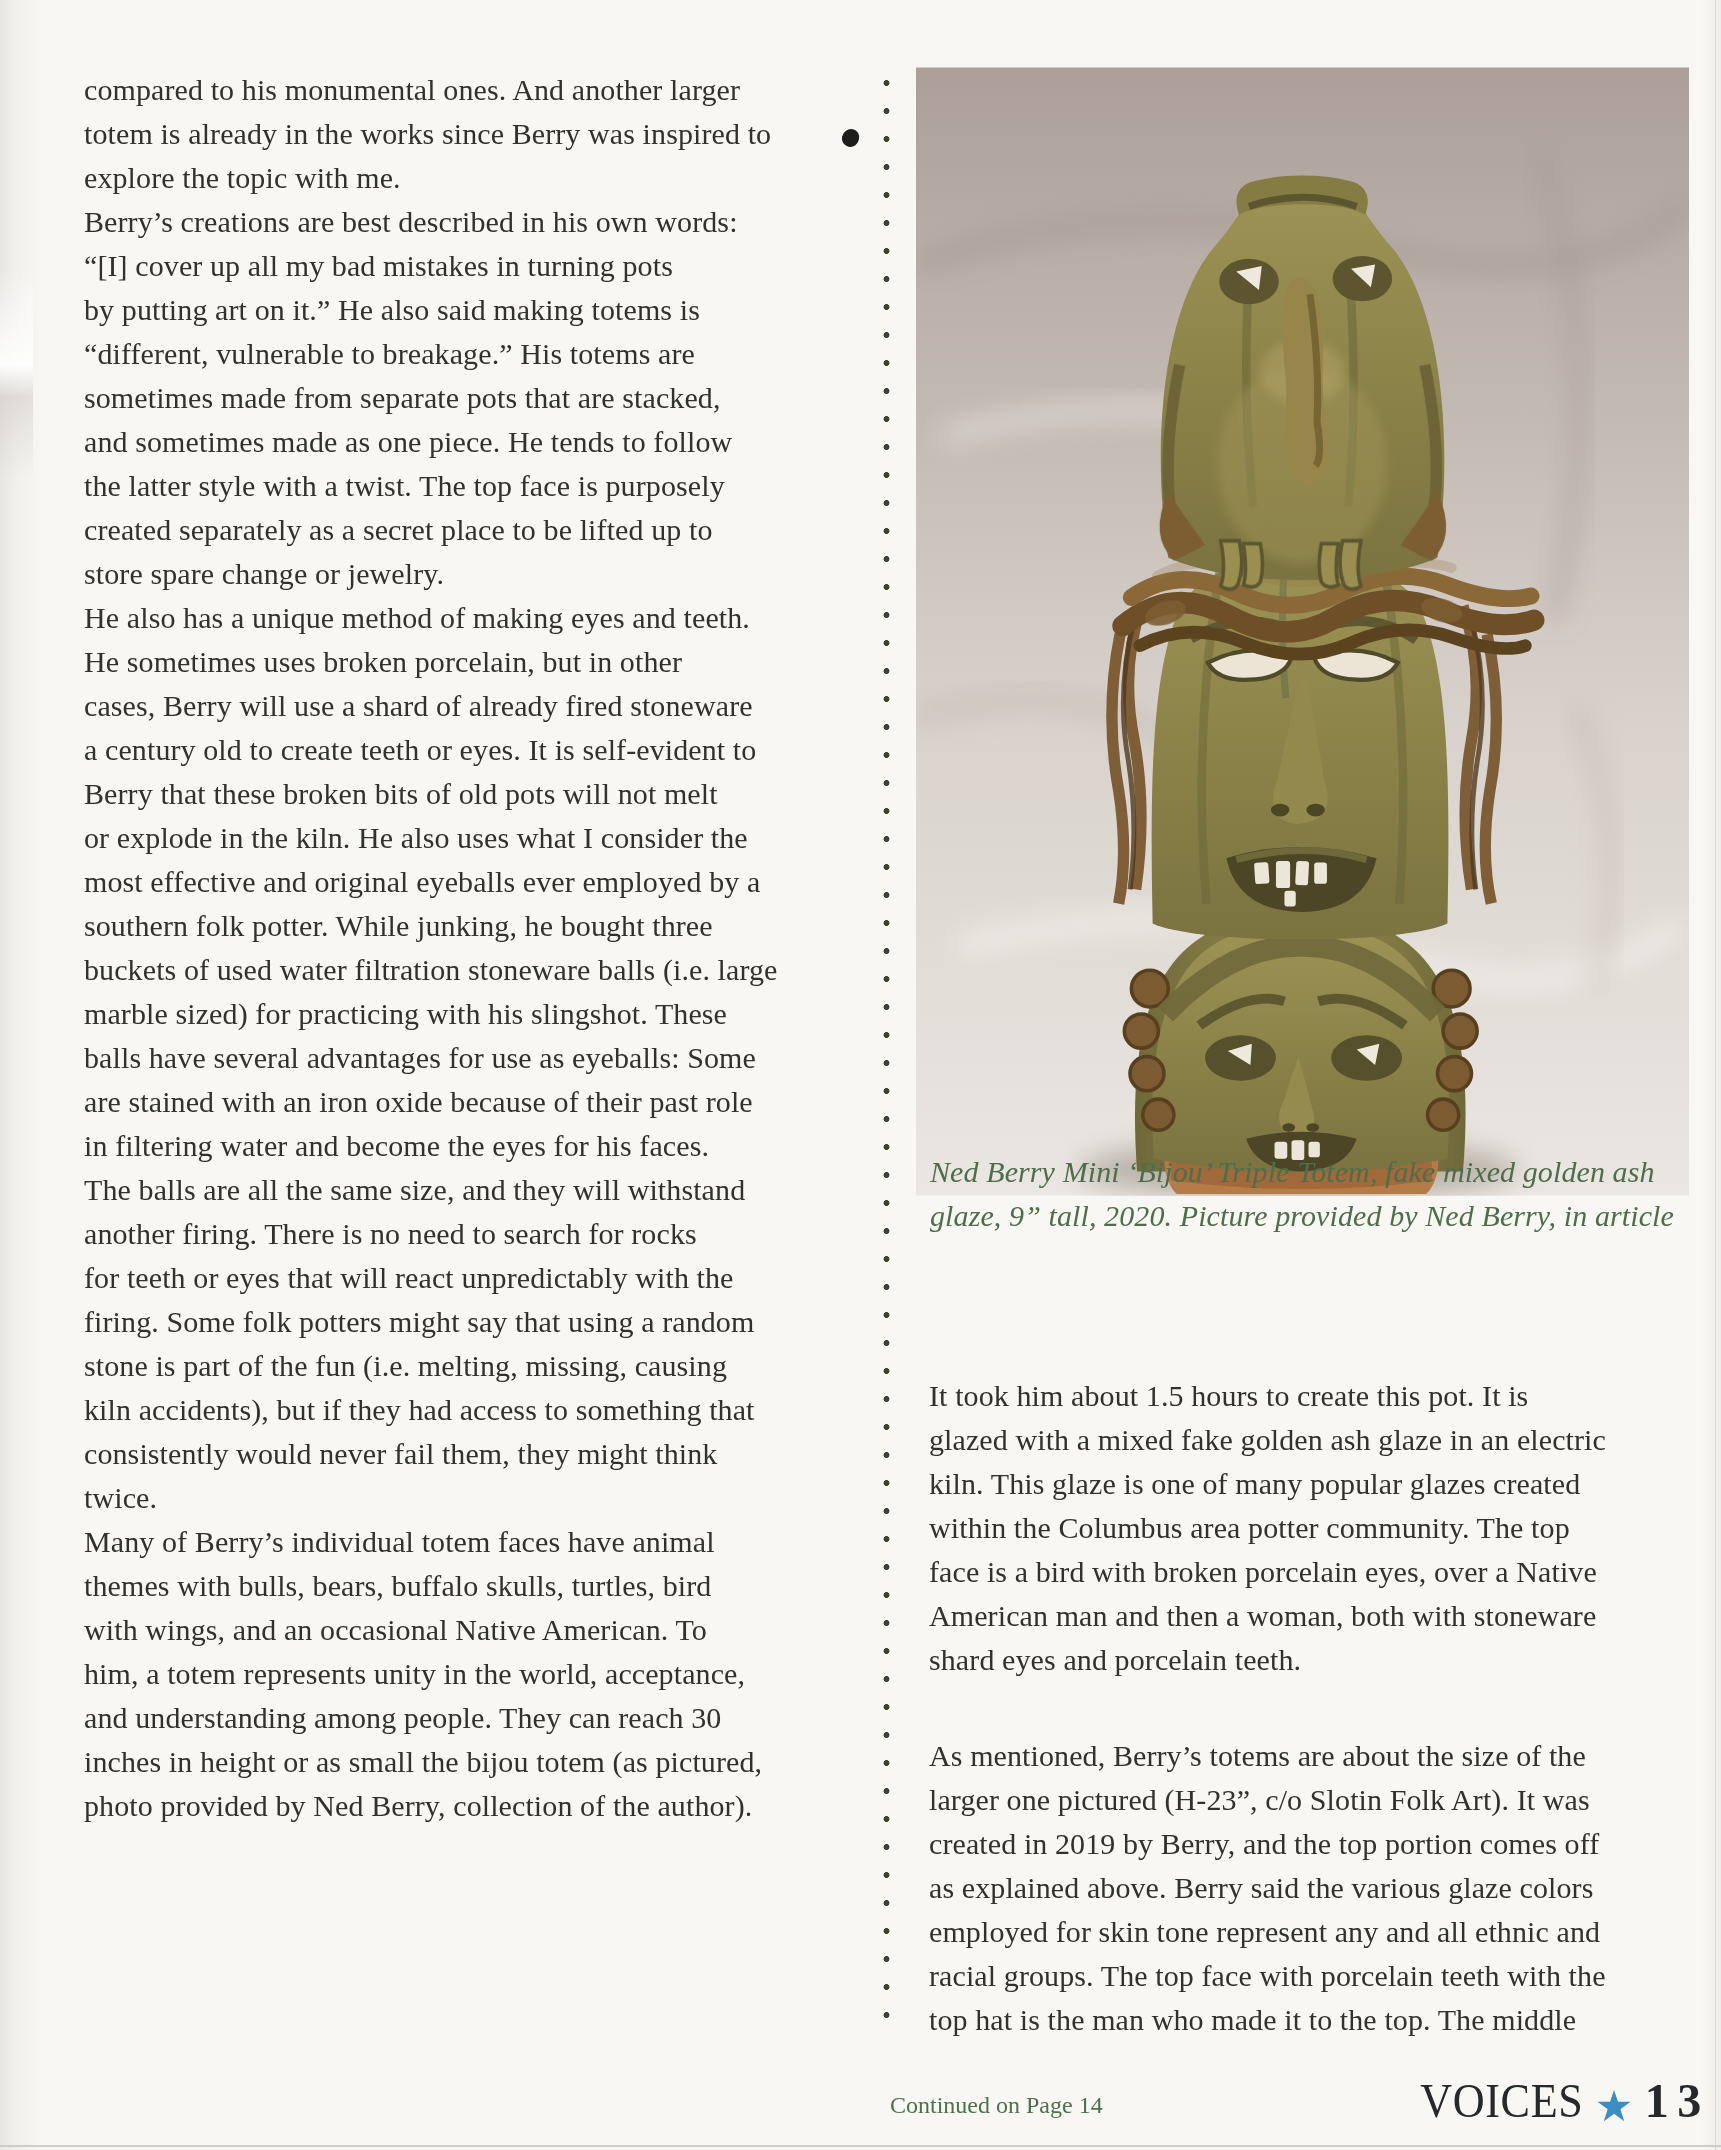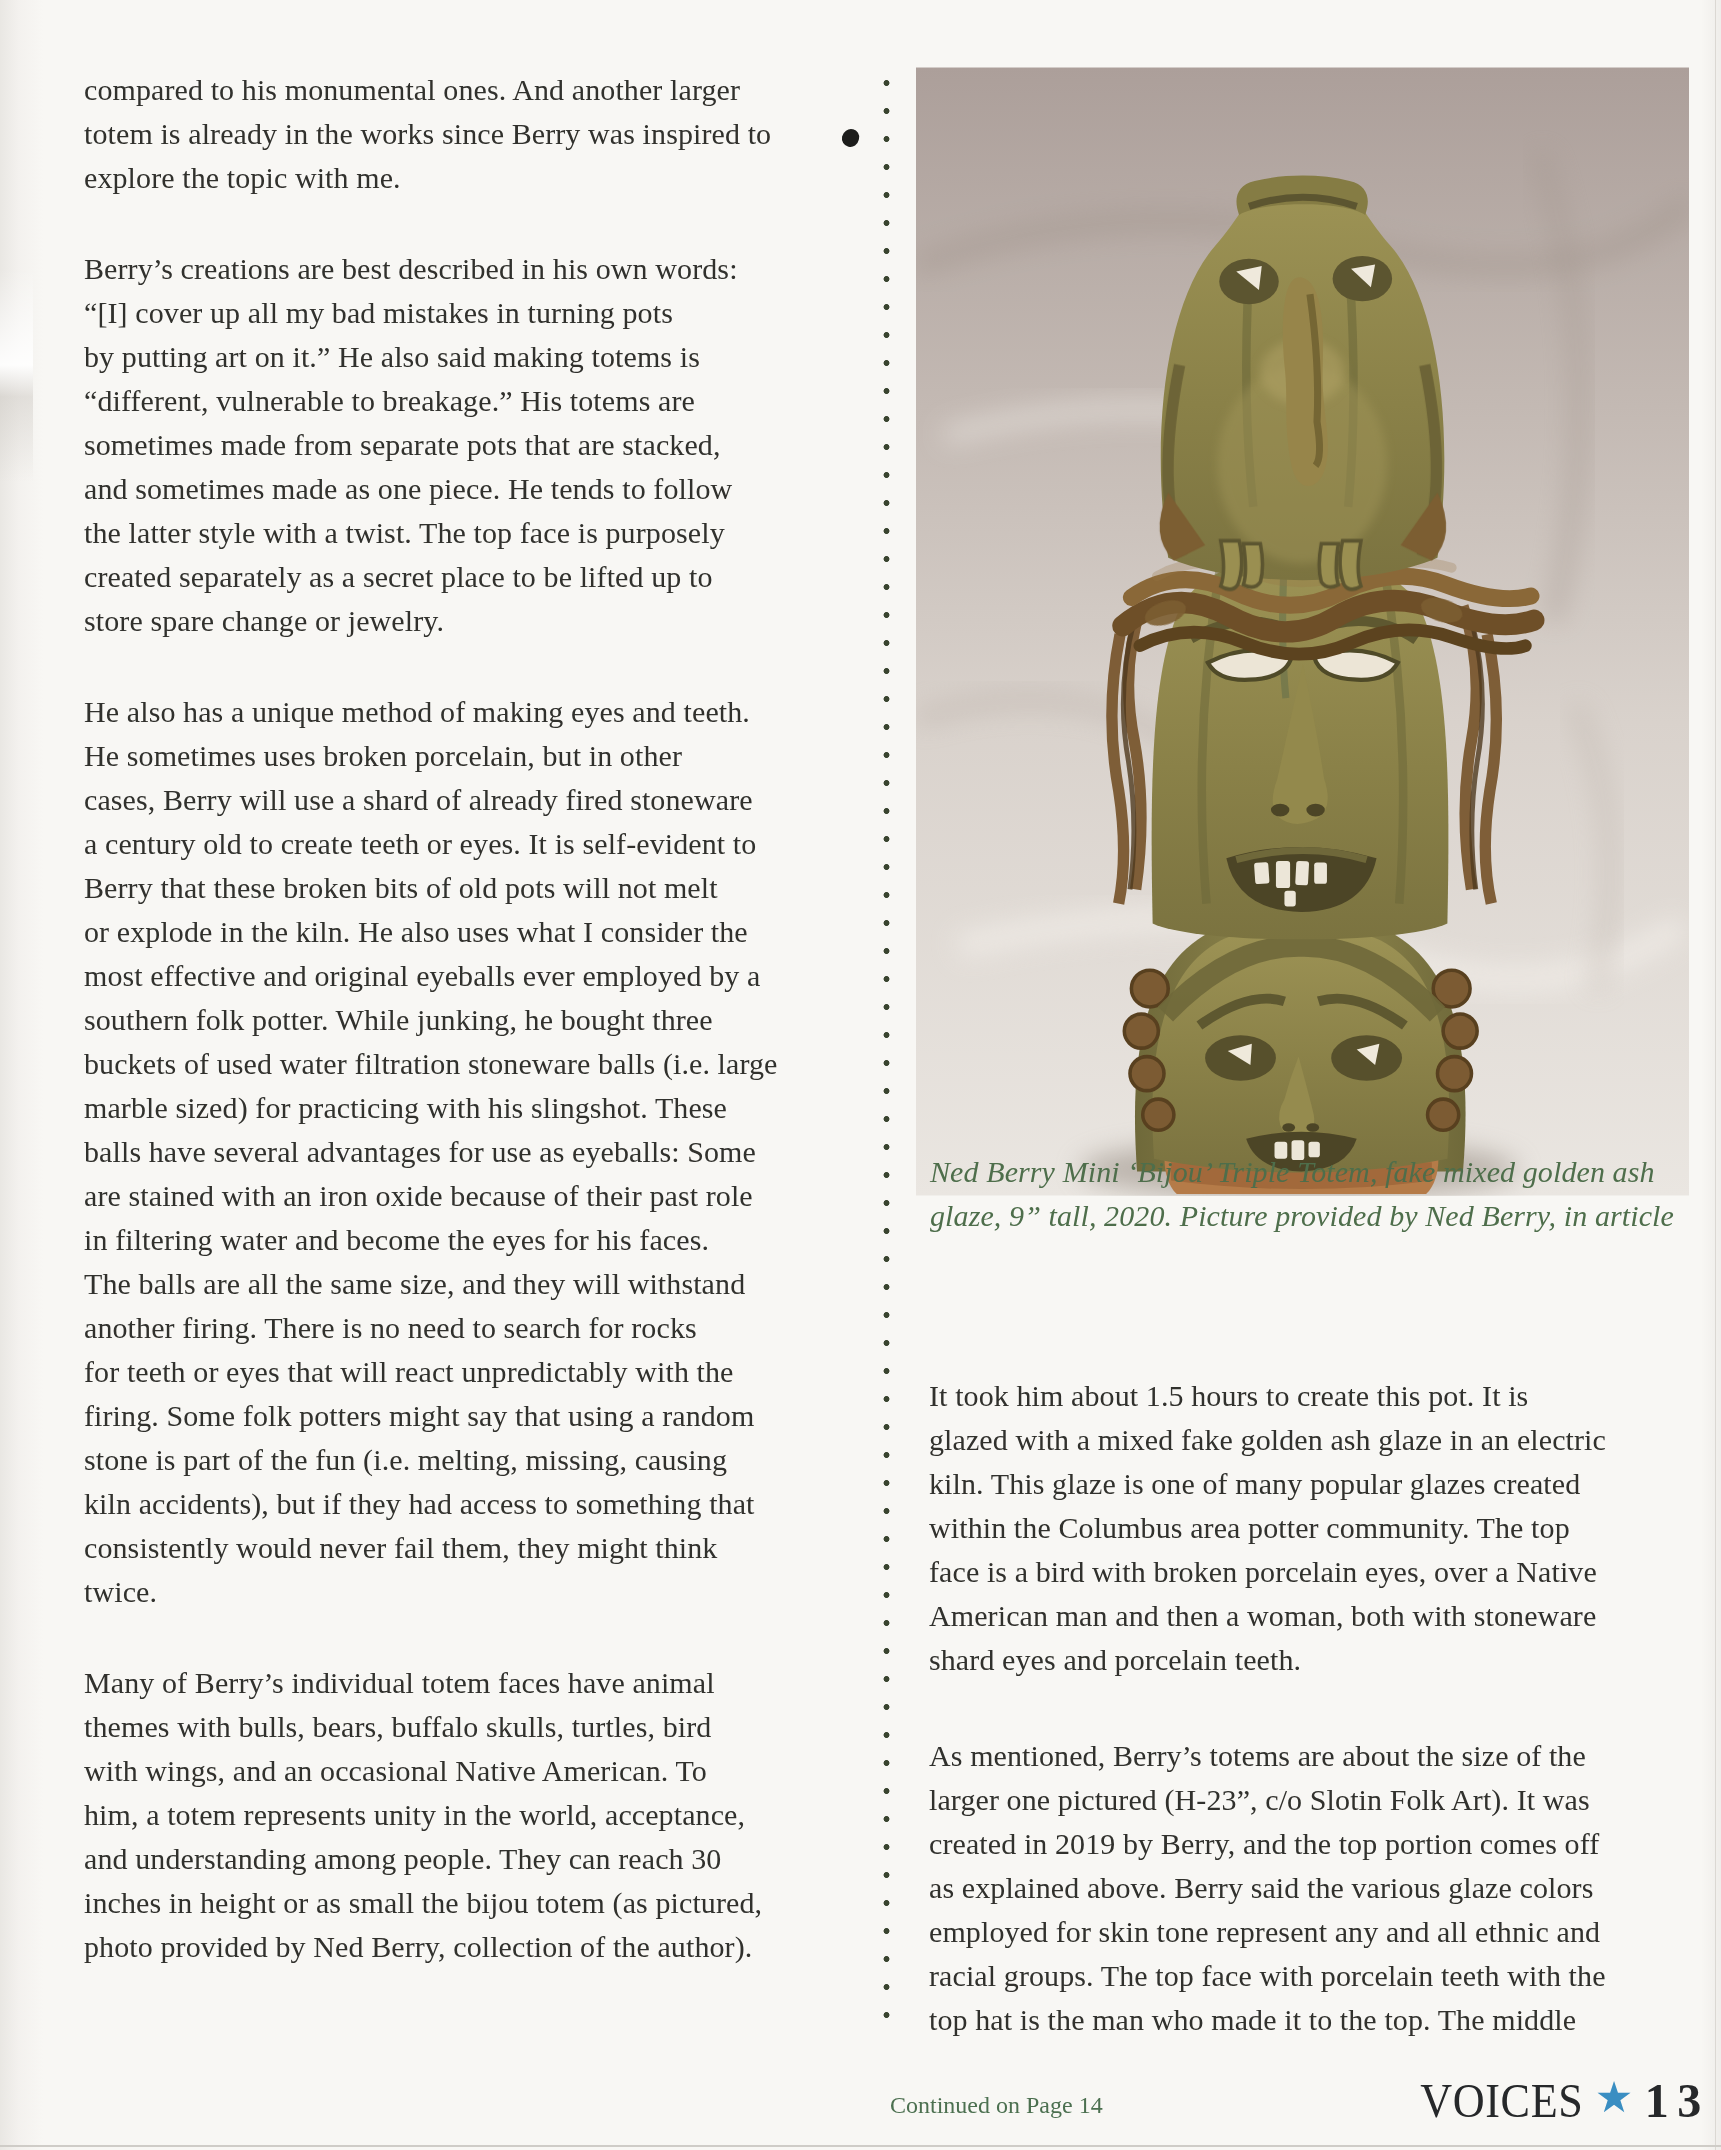--- a/index.html
+++ b/index.html
@@ -12,40 +12,40 @@
   .page::after{ 
     content:""; position:absolute; left:0; top:2145px; width:100%; height:2.1px;
     background:#cfccc7;
   }
   .right-edge-line{position:absolute; left:1715px; top:0; width:1.4px; height:2151px; background:#dbd8d3;}
   .crease{position:absolute; left:0; top:269px; width:33px; height:213px;
     background:linear-gradient(180deg, rgba(255,255,255,0) 0%, rgba(255,255,255,.9) 45%, rgba(190,185,178,.35) 60%, rgba(255,255,255,0) 100%);}
   .col{position:absolute;}
   .ln{height:44px; line-height:44px; white-space:nowrap; font-size:30px; letter-spacing:0.1px;}
   .left-col{left:84px; top:68px; width:815px;}
-  .para + .para{margin-top:47px;}
+  .para + .para{}
   .divider{
     position:absolute; left:883px; top:69px; width:7px; height:1962px;
     background-image:radial-gradient(circle, #39442f 2.6px, rgba(0,0,0,0) 3.3px);
     background-size:7px 28px; background-repeat:repeat-y; background-position:center top;
   }
   .ink-spot{position:absolute; left:842px; top:129px; width:17px; height:17.7px;
     background:#1d1d1b; border-radius:54% 46% 50% 50%; transform:rotate(12deg);}
   .photo{position:absolute; left:916px; top:67px; width:773px; height:1129px; margin:0;}
   .photo svg{display:block; width:100%; height:100%;}
   .caption{position:absolute; left:930px; top:1150px; width:787px; color:#4e6e4b; font-style:italic;}
   .caption .ln{font-size:30px;}
   .rp1{left:929px; top:1374px; width:793px;}
   .rp2{left:929px; top:1734px; width:793px;}
   .footer-continued{
     position:absolute; left:890px; top:2083px; height:44px; line-height:44px;
     font-size:24px; color:#4c7050; white-space:nowrap;
   }
   .footer-brand{
-    position:absolute; right:11.3px; top:2073px; display:flex; align-items:flex-start; gap:11.3px;
+    position:absolute; right:11.3px; top:2073px; display:flex; align-items:flex-end; gap:11.3px;
   }
   .brand-name{font-size:48px; color:#26282a; letter-spacing:0.7px; transform:scaleX(.92); transform-origin:right center;}
   .brand-star{font-size:43px; color:#3a8ec2; line-height:1; margin-top:2.8px;}
   .brand-page{font-size:48px; color:#26282a; letter-spacing:8.5px;font-weight:bold;}
 </style>
 </head>
 <body>
 
 <div class="page">
 

